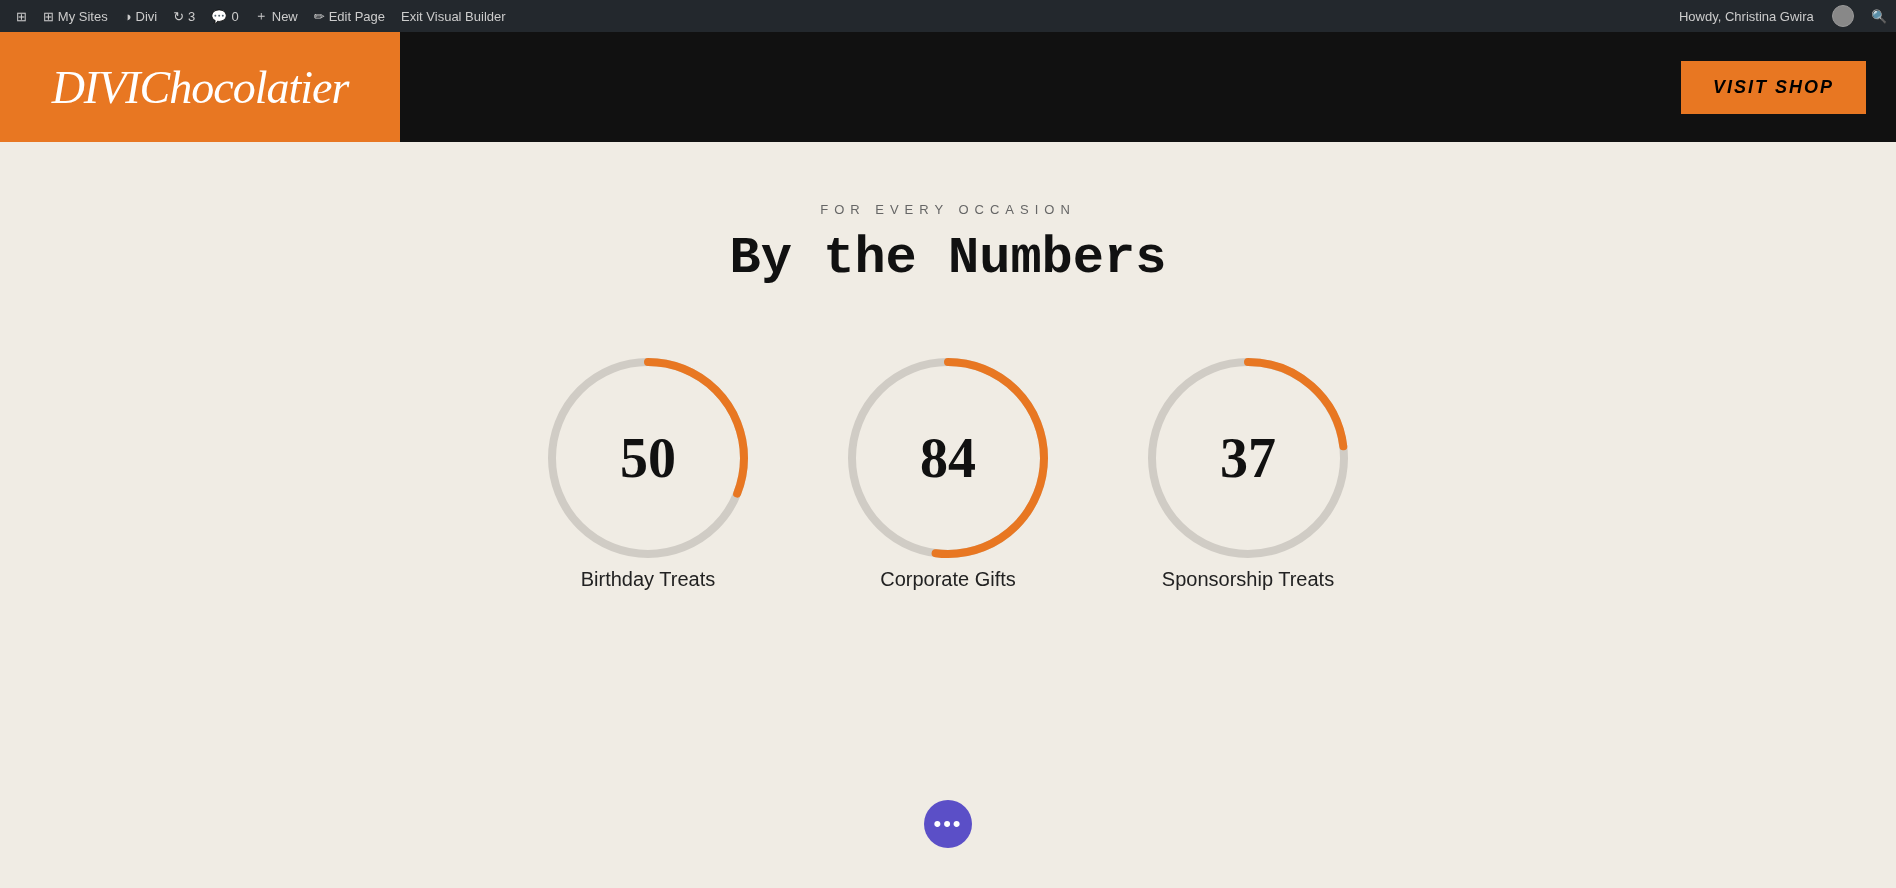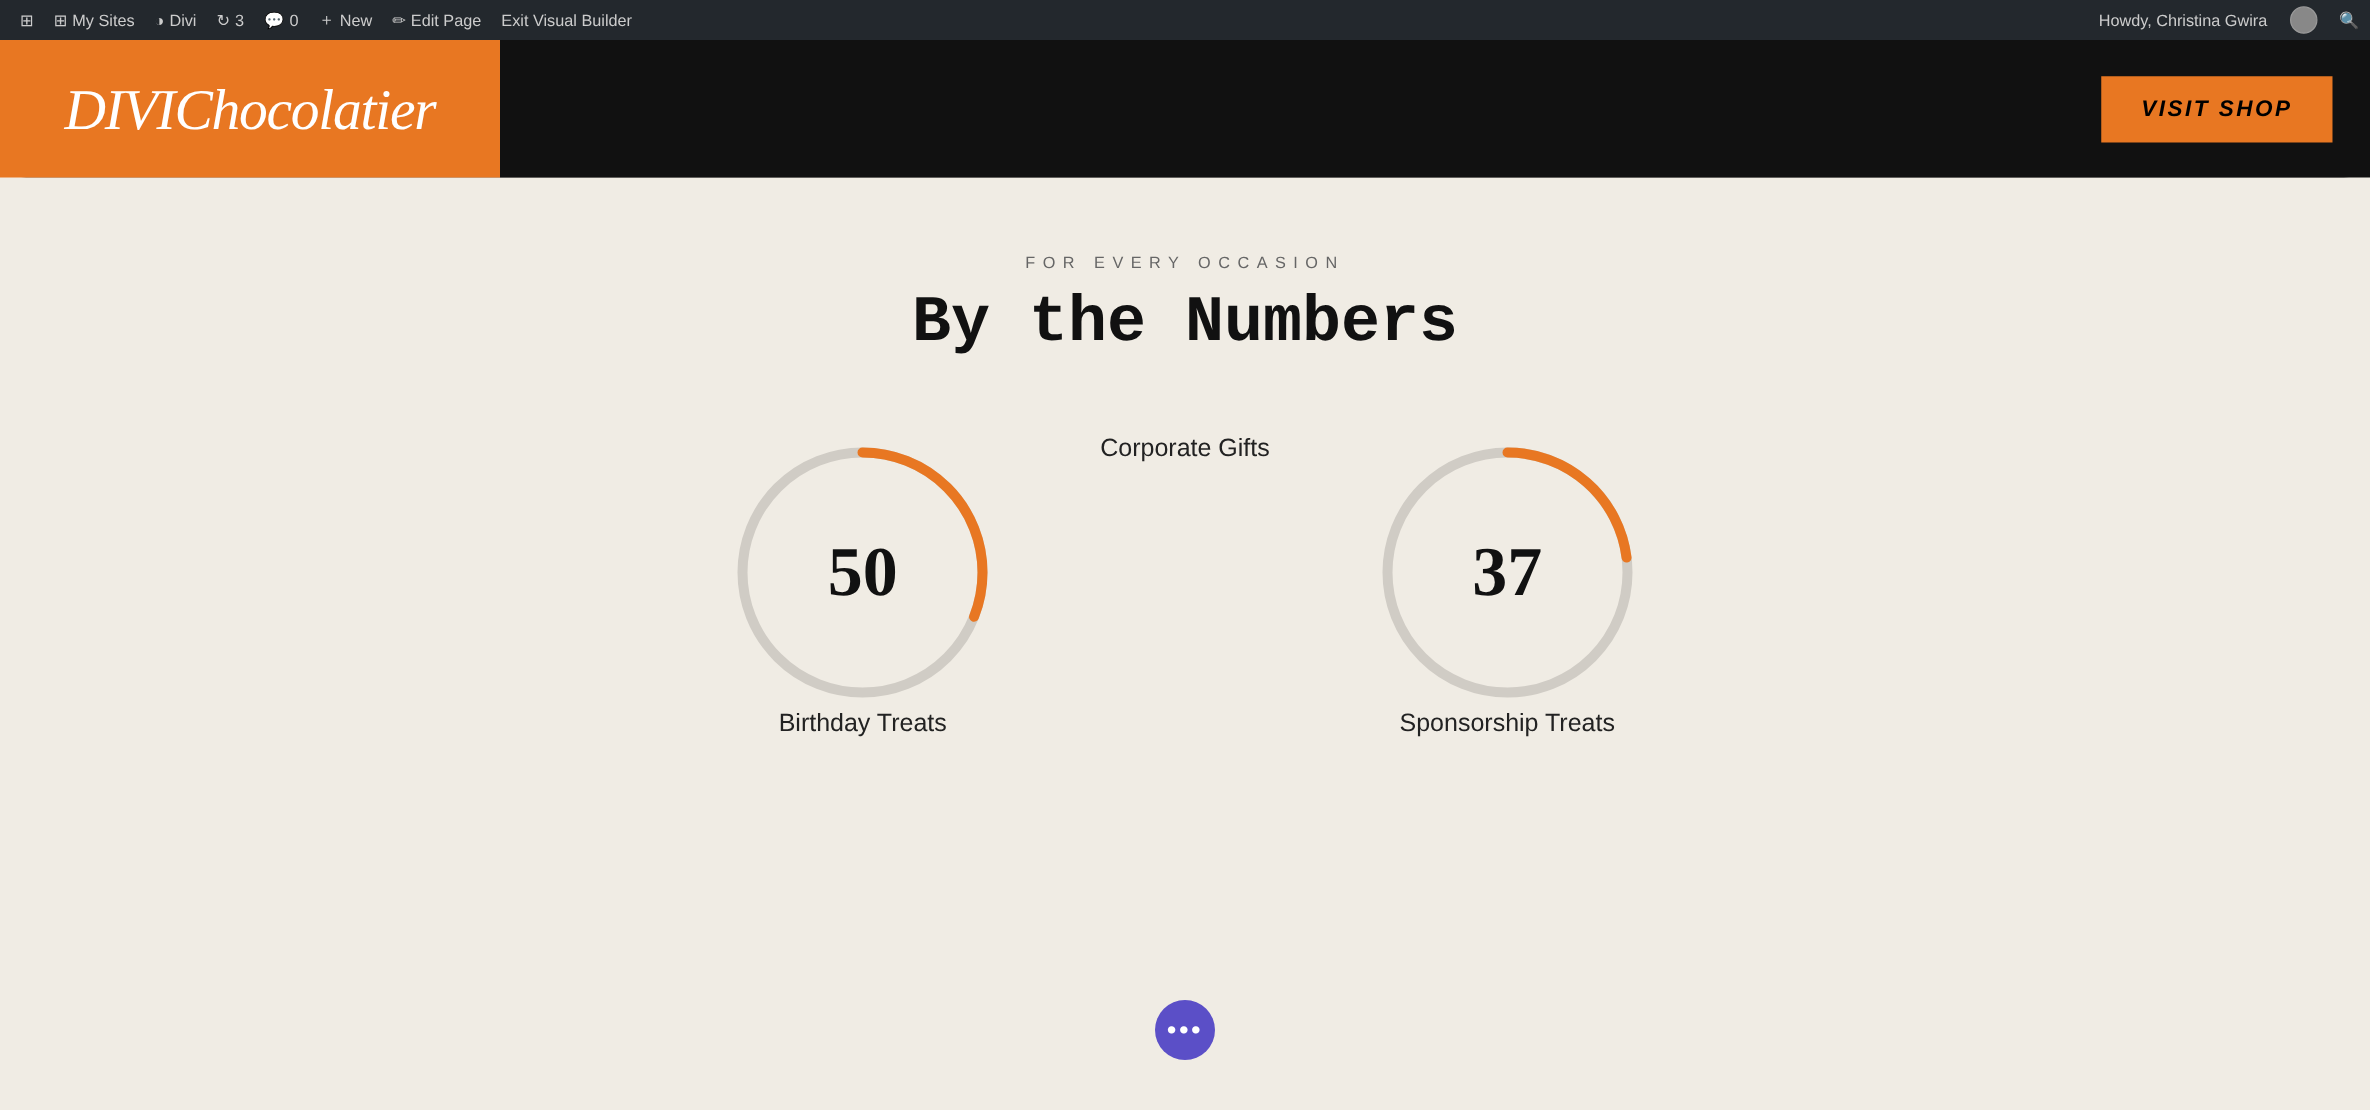--- a/index.html
+++ b/index.html
@@ -252,20 +252,27 @@
     <div class="circle-container">
       <svg viewBox="0 0 220 220">
         <circle class="circle-track" cx="110" cy="110" r="96"></circle>
         <circle class="circle-progress" cx="110" cy="110" r="96" stroke-dasharray="603.1857894892403" stroke-dashoffset="416.19819474757577"></circle>
       </svg>
       <span class="circle-number">50</span>
     </div>
     <span class="stat-label">Birthday Treats</span>
   </div>
       <div class="stat-item">
+    <div class="circle-container">
+      <svg viewBox="0 0 220 220">
+        <circle class="circle-track" cx="110" cy="110" r="96"></circle>
+        <circle class="circle-progress" cx="110" cy="110" r="96" stroke-dasharray="603.1857894892403" stroke-dashoffset="289.52917895483534"></circle>
+      </svg>
+      <span class="circle-number">84</span>
+    </div>
     <span class="stat-label">Corporate Gifts</span>
   </div>
       <div class="stat-item">
     <div class="circle-container">
       <svg viewBox="0 0 220 220">
         <circle class="circle-track" cx="110" cy="110" r="96"></circle>
         <circle class="circle-progress" cx="110" cy="110" r="96" stroke-dasharray="603.1857894892403" stroke-dashoffset="464.453057906715"></circle>
       </svg>
       <span class="circle-number">37</span>
     </div>

